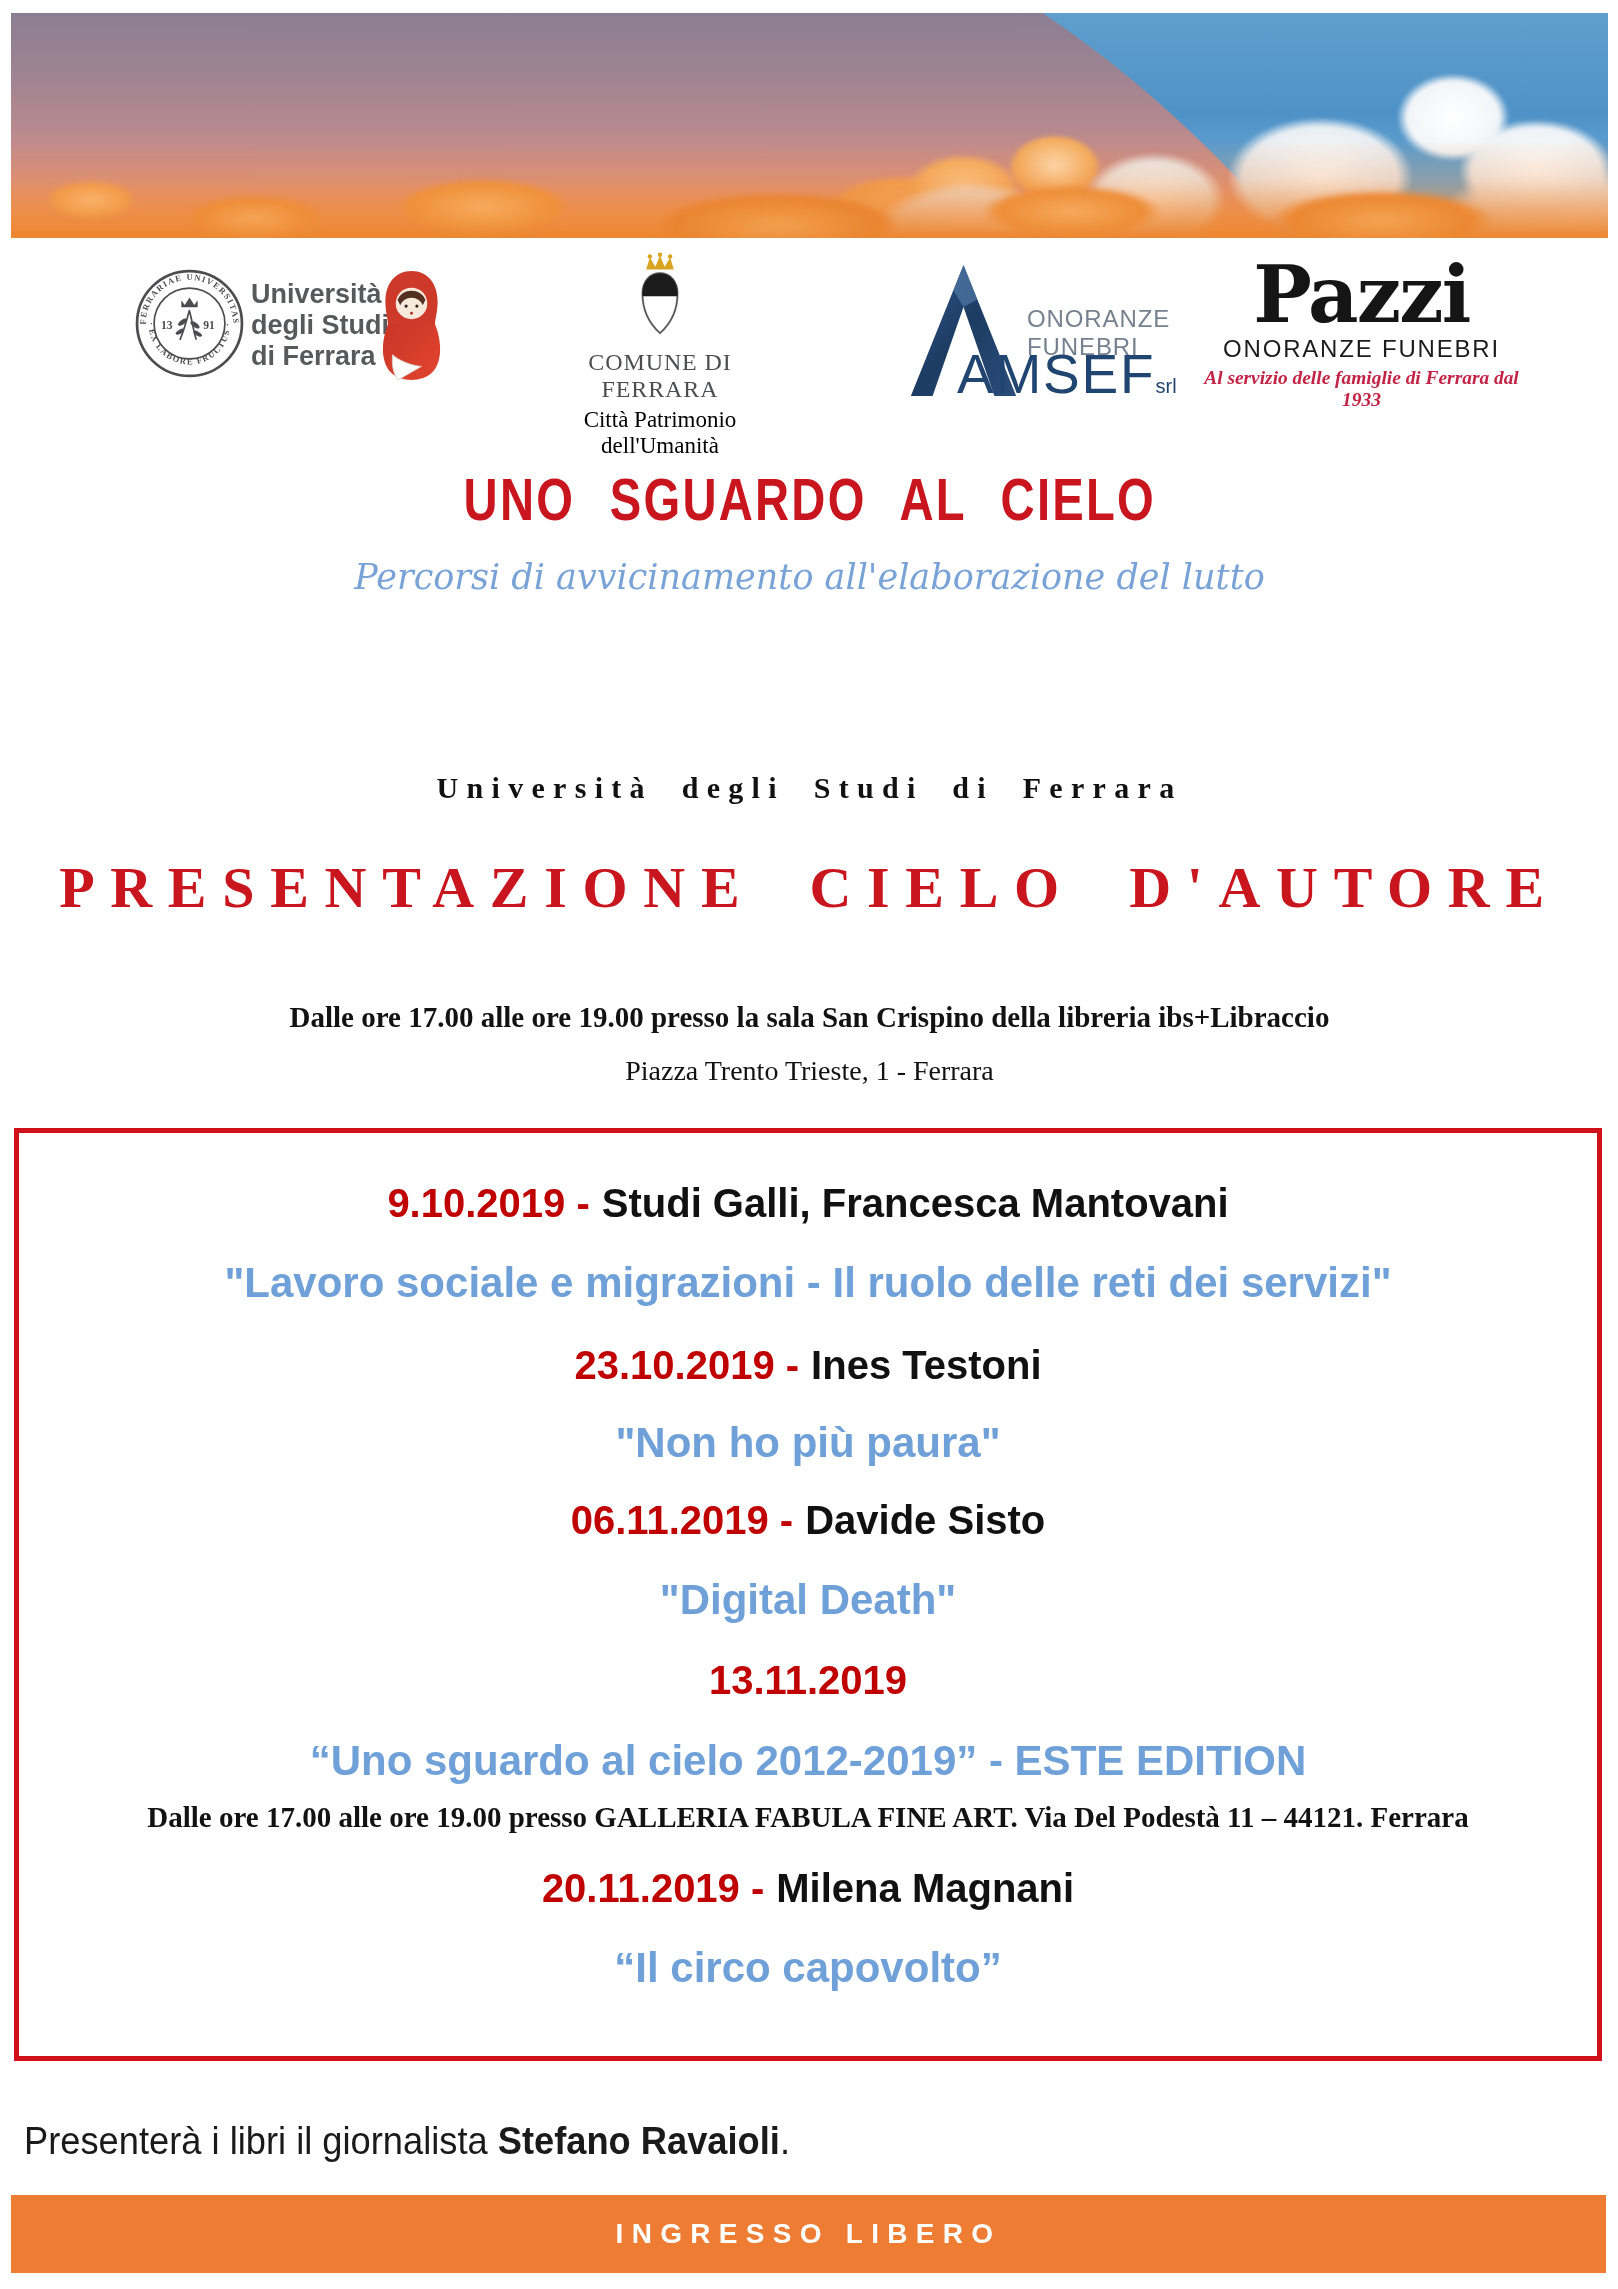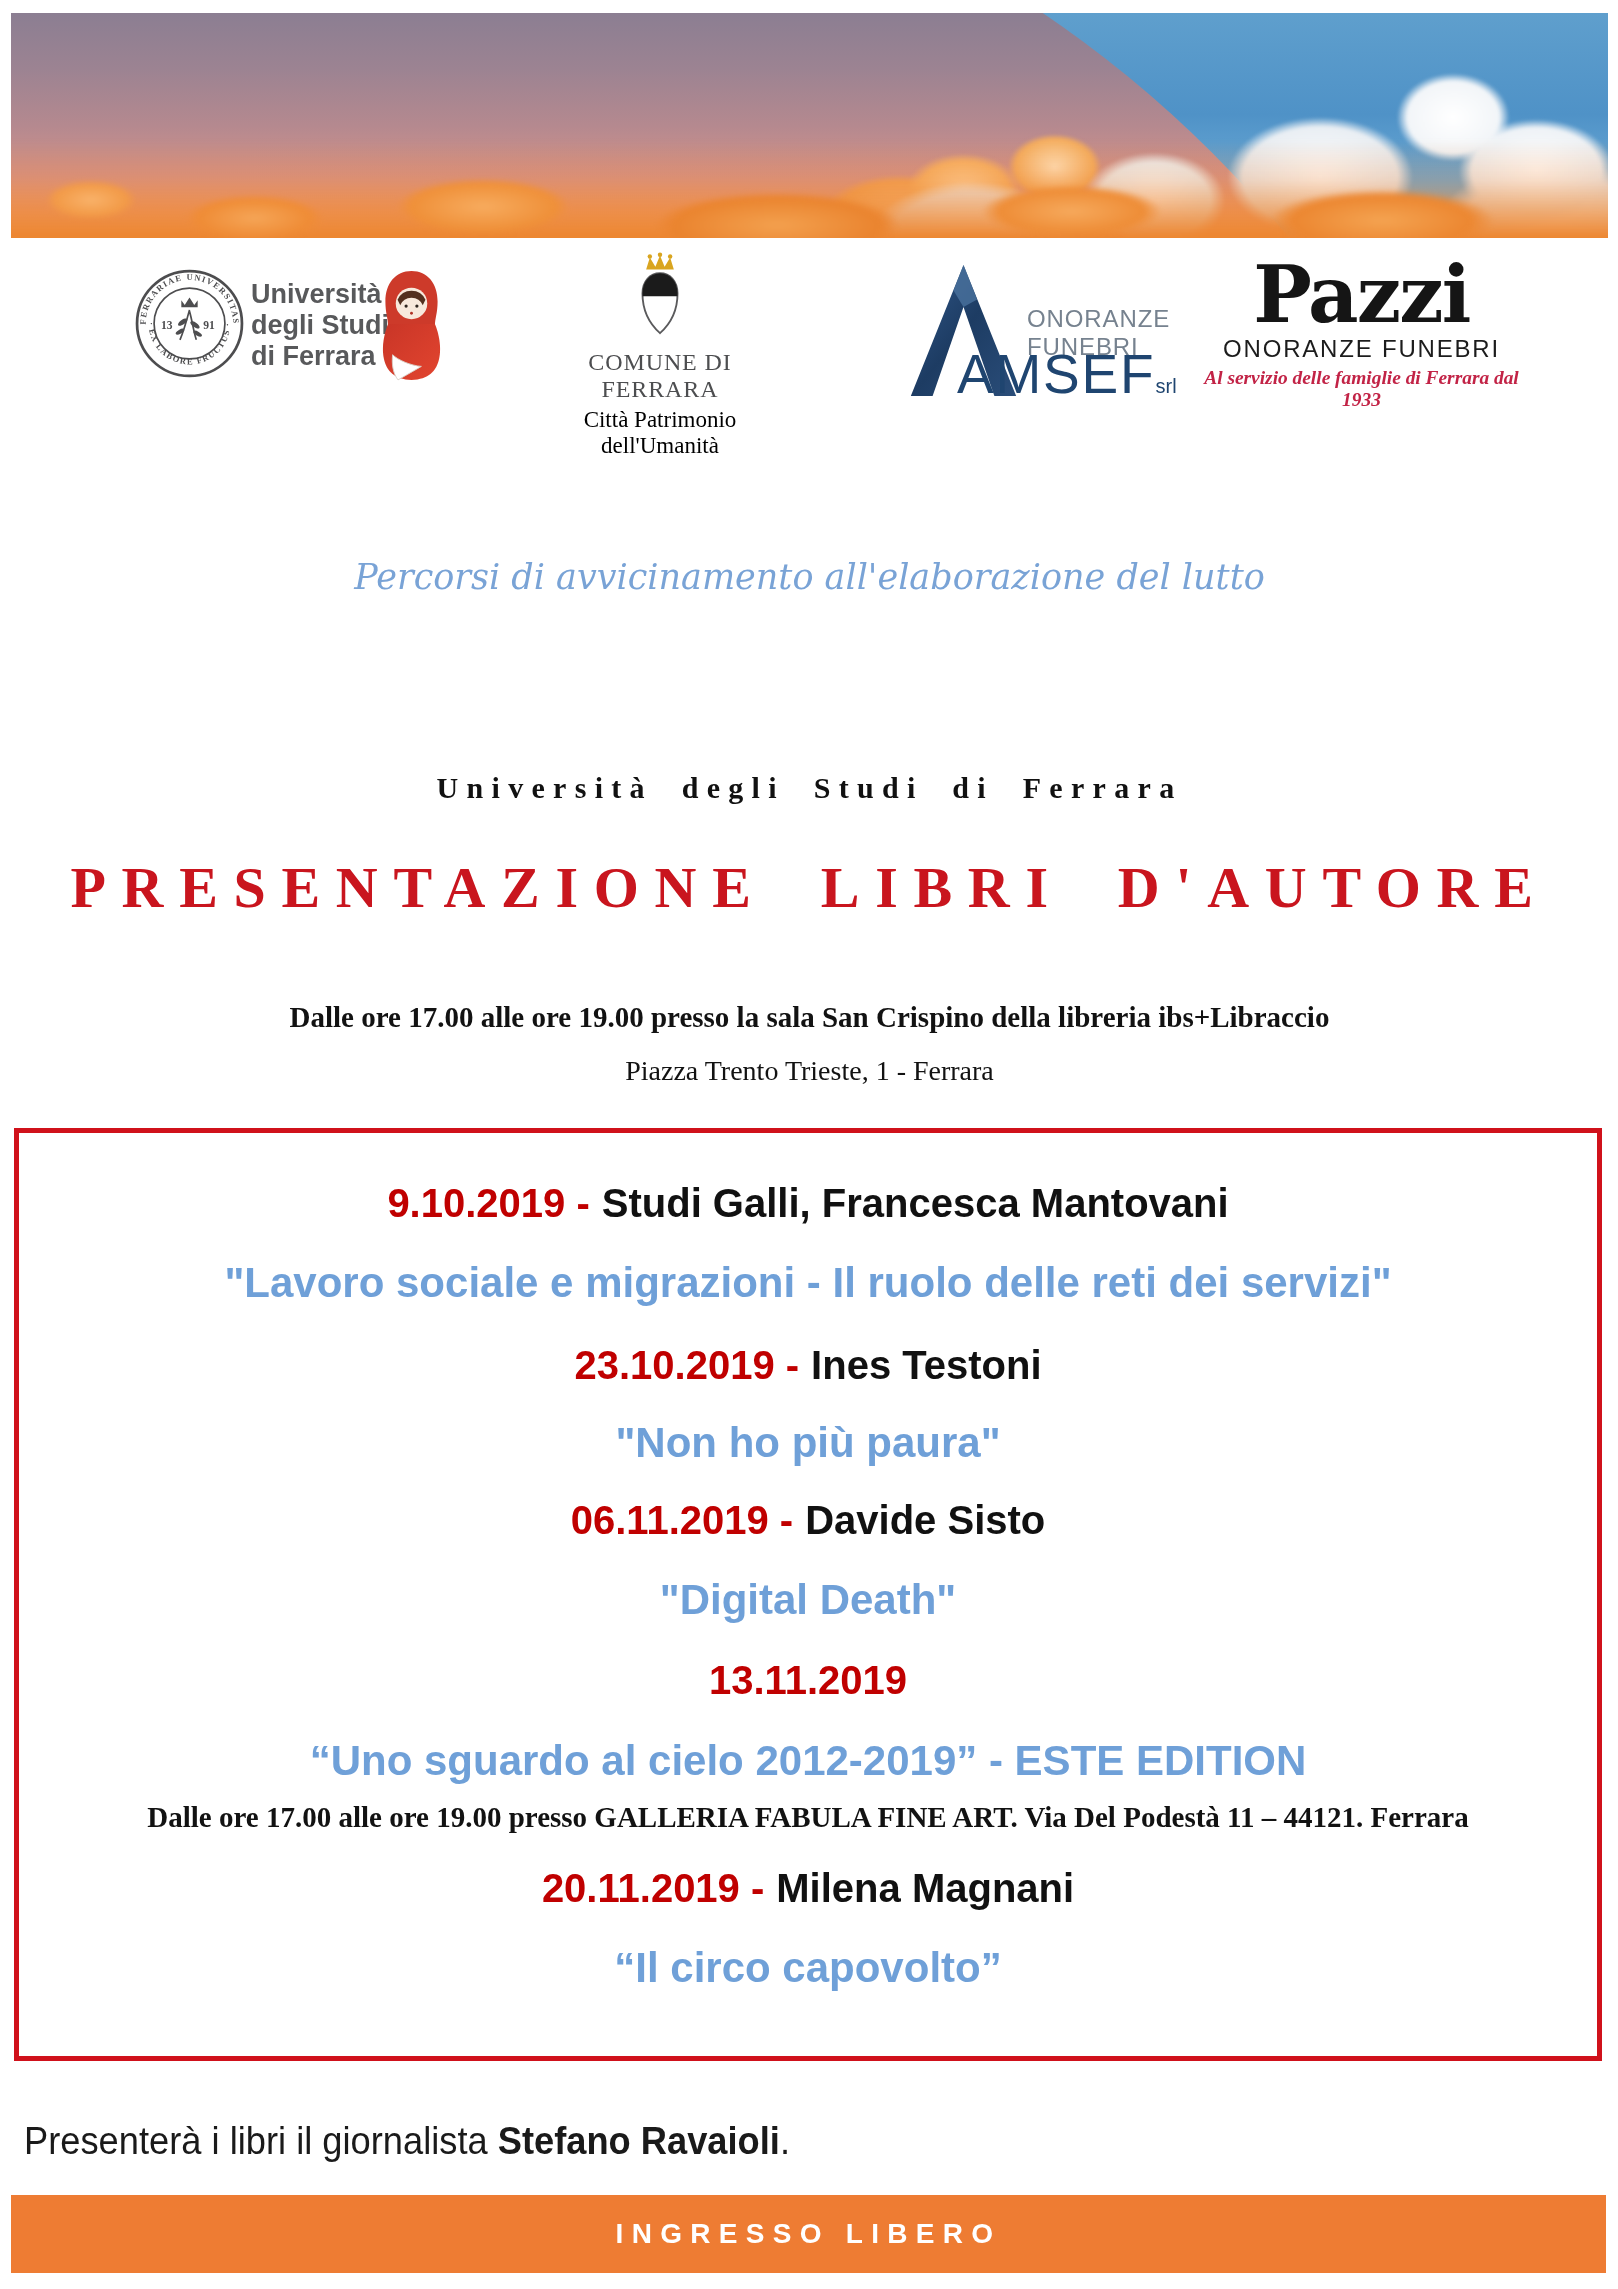--- a/index.html
+++ b/index.html
@@ -185,23 +185,24 @@
     </div>
     <div class="amsef-name"><span>AMSEF</span><span class="amsef-srl">srl</span></div>
   </div>
 
   <div class="pazzi-logo">
     <div class="pazzi-name">Pazzi</div>
     <div class="pazzi-label">ONORANZE FUNEBRI</div>
     <div class="pazzi-tagline">Al servizio delle famiglie di Ferrara dal 1933</div>
   </div>
 
+  <div class="title-row"><span>UNO SGUARDO AL CIELO</span></div>
   <div class="subtitle">Percorsi di avvicinamento all'elaborazione del lutto</div>
   <div class="university">Università degli Studi di Ferrara</div>
-  <div class="main-heading">PRESENTAZIONE LIBRI D'AUTORE</div>
+  <div class="main-heading">PRESENTAZIONE CIELO D'AUTORE</div>
   <div class="venue1">Dalle ore 17.00 alle ore 19.00 presso la sala San Crispino della libreria ibs+Libraccio</div>
   <div class="venue2">Piazza Trento Trieste, 1 - Ferrara</div>
 
   <div class="event-box">
     <div class="row" style="top:48px">
       <span class="ev-date">9.10.2019 -</span>
       <span class="ev-authors">Studi Galli, Francesca Mantovani</span>
     </div>
     <div class="row" style="top:126px">
       <span class="ev-title">"Lavoro sociale e migrazioni - Il ruolo delle reti dei servizi"</span>

